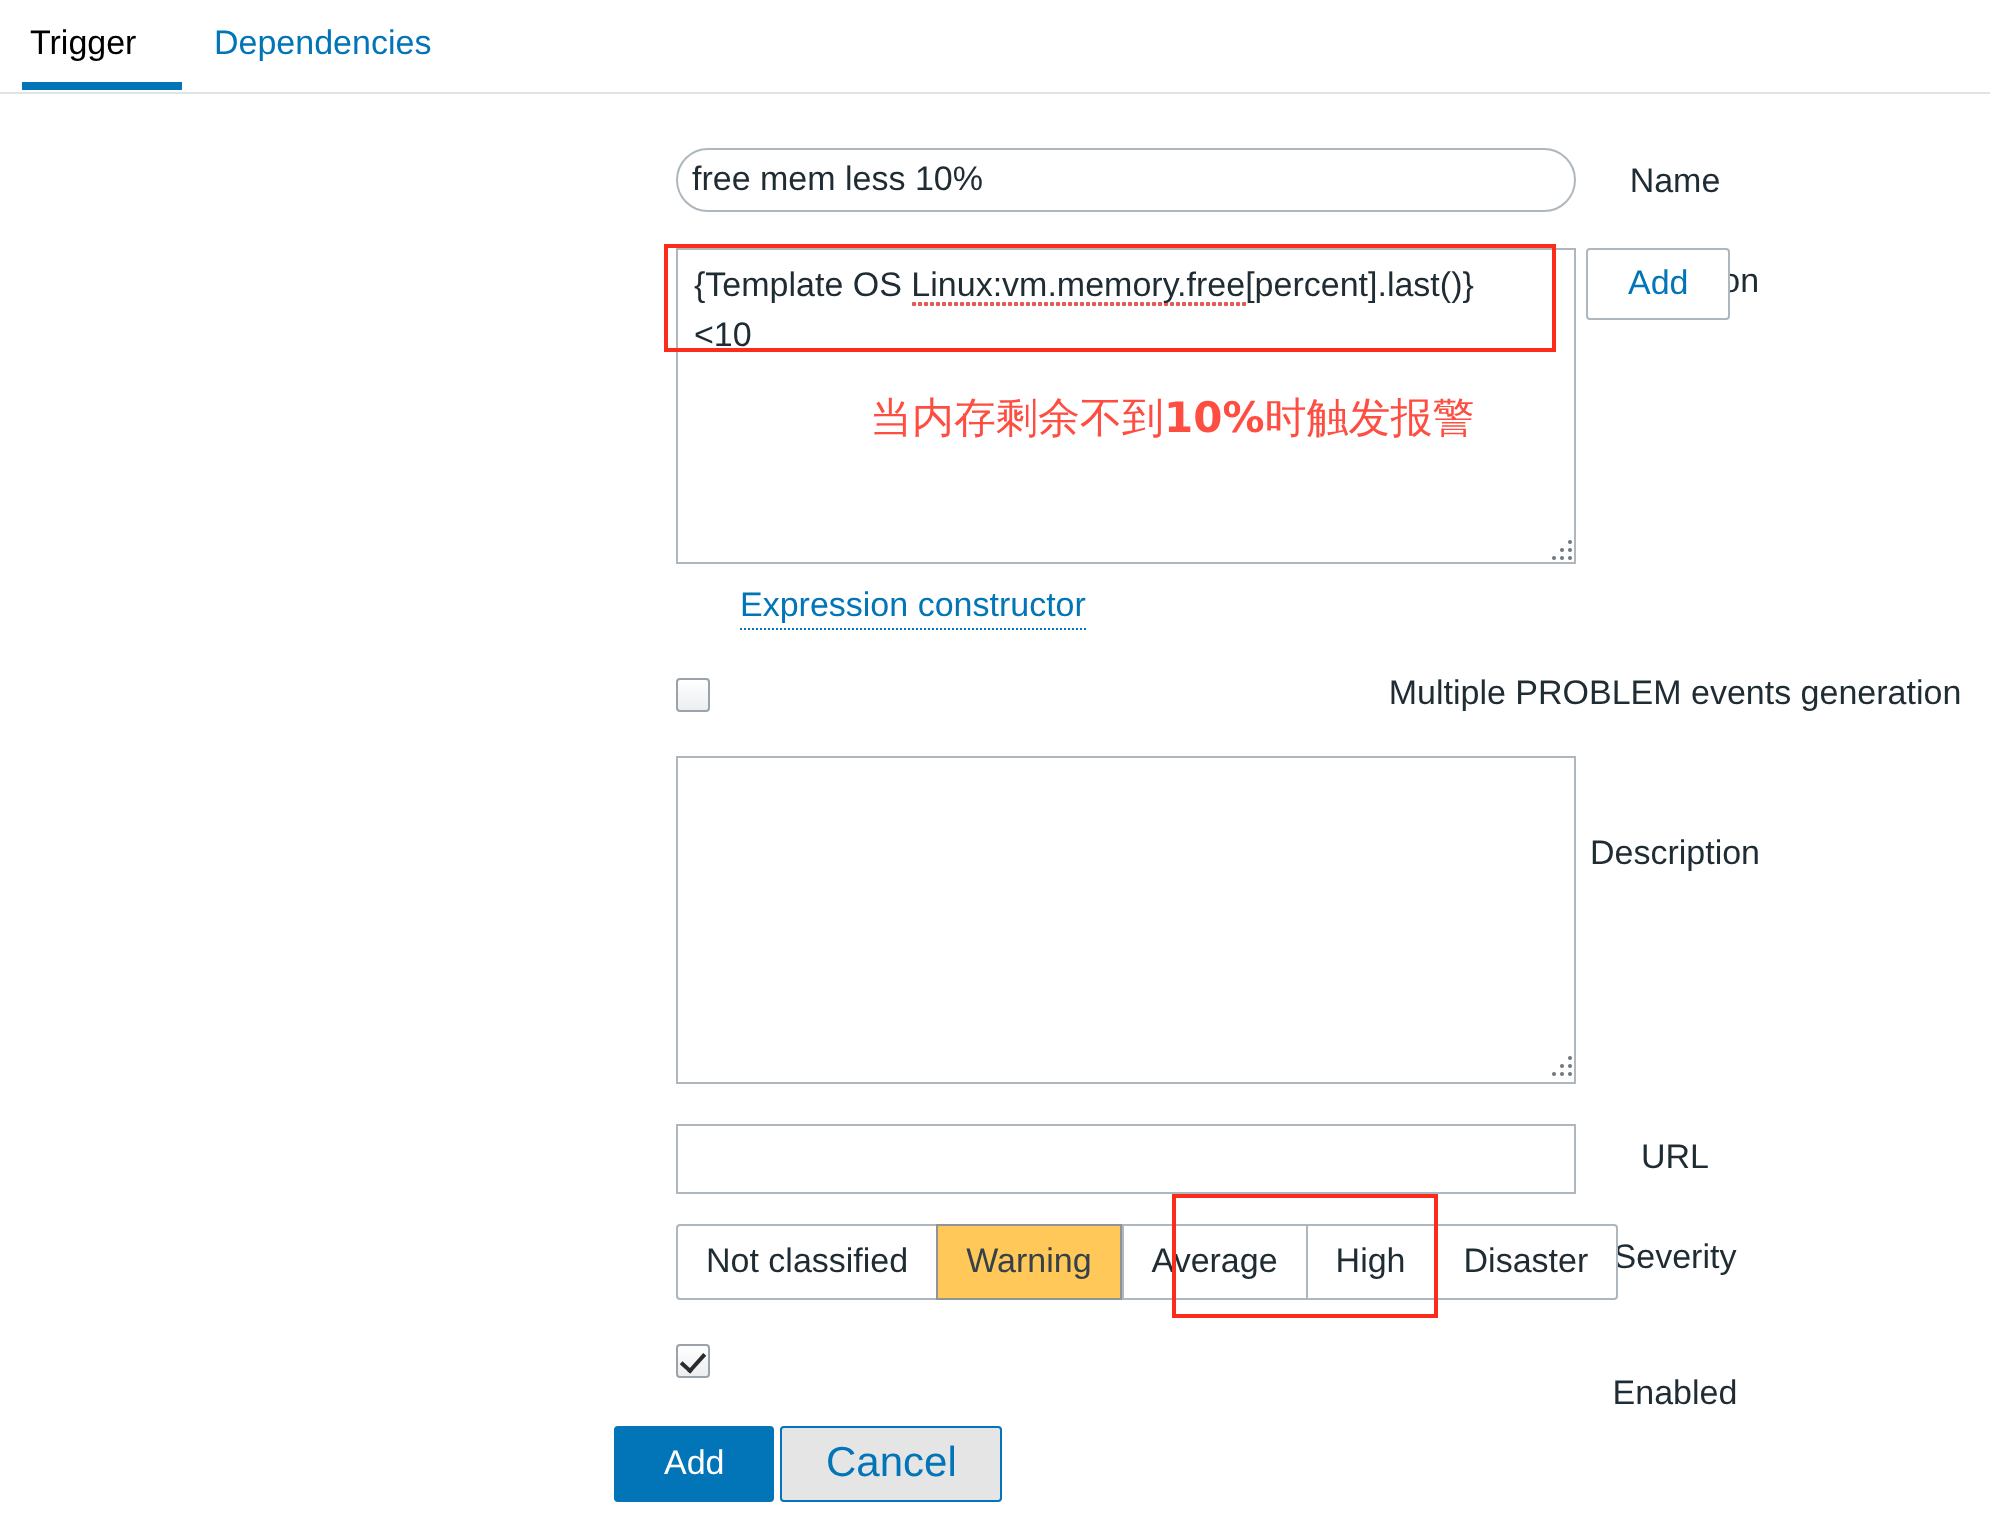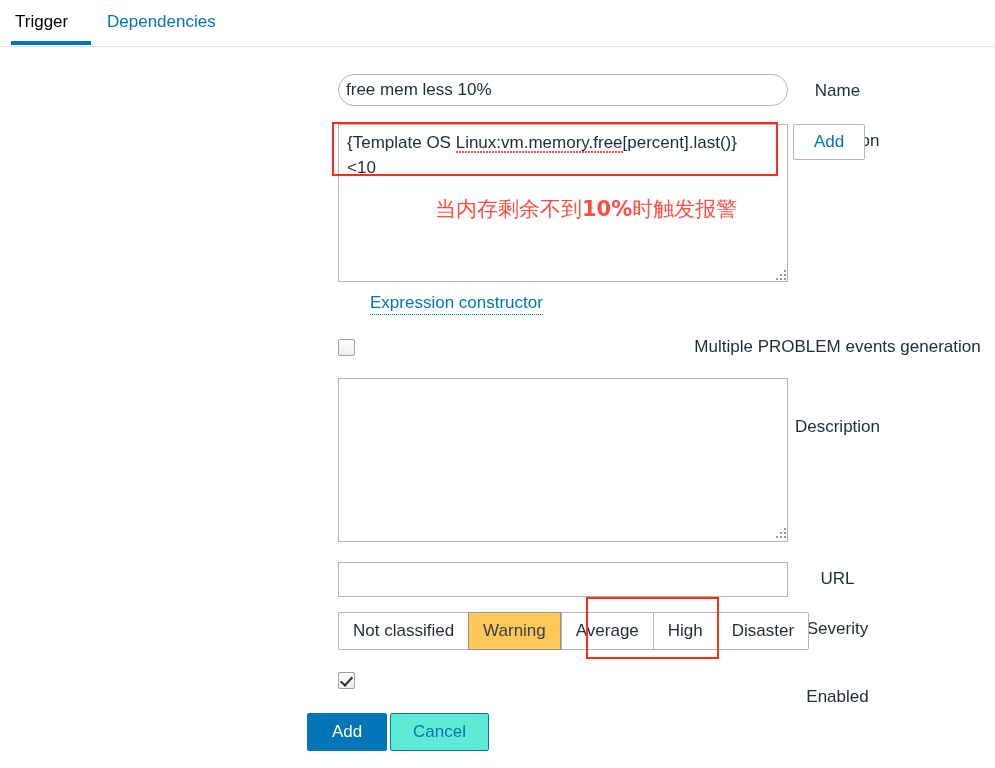--- a/index.html
+++ b/index.html
@@ -221,24 +221,24 @@
     color: #ffffff;
     font-family: "Liberation Sans", sans-serif;
     font-size: 17px;
     line-height: 20px;
     padding: 8px 24px;
     cursor: pointer;
   }
   .btn-outline {
     border: 1px solid #0275b8;
     border-radius: 2px;
-    background: #5eead4;
+    background: #e5e5e5;
     color: #0275b8;
     font-family: "Liberation Sans", sans-serif;
-    font-size: 17px;
+    font-size: 21px;
     line-height: 20px;
     padding: 8px 22px;
     cursor: pointer;
   }
 </style>
 </head>
 <body>
 
 <div class="page">
 

